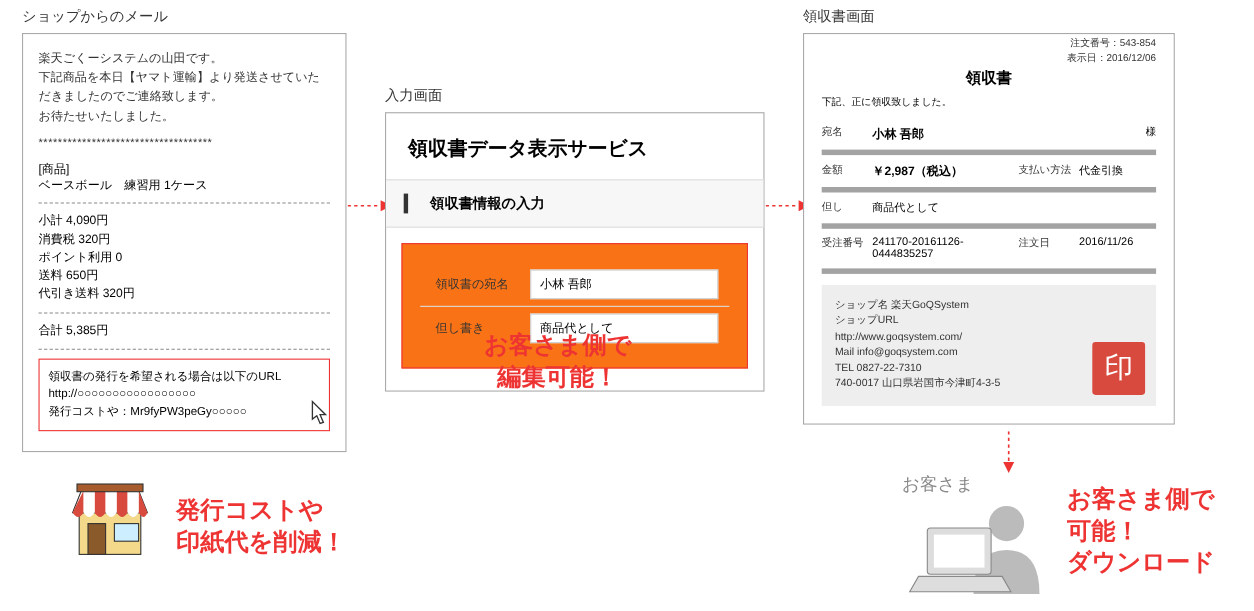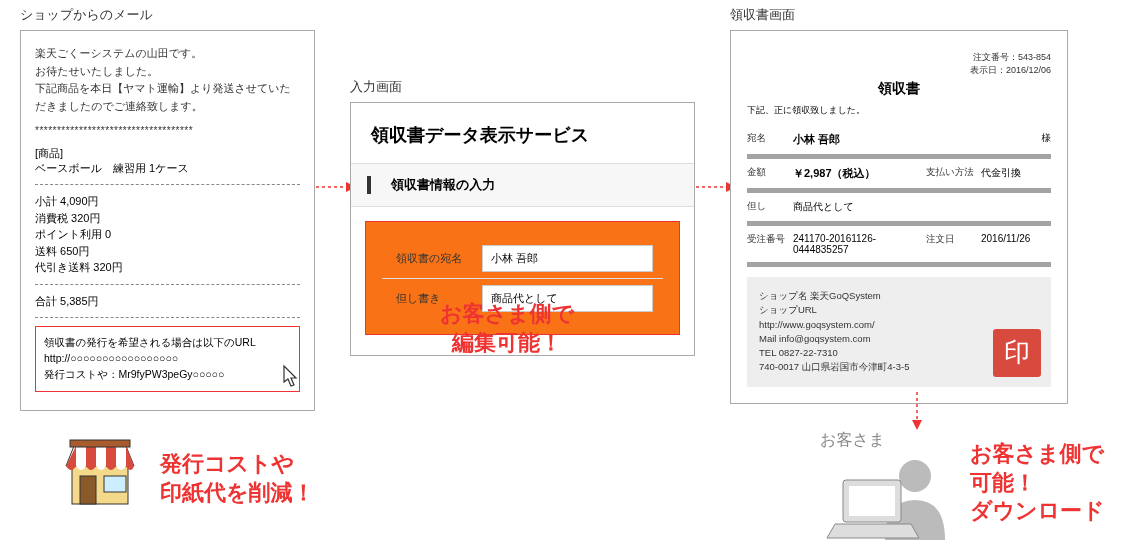--- a/index.html
+++ b/index.html
@@ -34,21 +34,21 @@
   .field-area { border: 1px solid #e33; margin: 14px 14px 0; padding: 16px; background: #f97316; }
   .field-row { display: flex; align-items: center; height: 40px; }
   .field-row + .field-row { border-top: 1px solid #ddd; }
   .field-label { width: 100px; padding-left: 14px; color: #333; }
   .field-value { flex: 1; border: 1px solid #ccc; margin: 5px 10px 5px 0; padding: 5px 8px; background:#fff;}
   .red-callout-2 { position: absolute; left: 440px; top: 300px; color: #e33; font-size: 22px; font-weight: bold; text-align: center; line-height: 1.3; }
   
   .arrow { position: absolute; }
   
   .receipt-col { position: absolute; left: 730px; top: 6px; width: 338px; }
-  .receipt-box { border: 1px solid #aaa; background: #fff; padding: 20px 16px 16px; position: relative; font-size: 10px; }
+  .receipt-box { border: 1px solid #aaa; background: #fff; padding: 2px 16px 16px; position: relative; font-size: 10px; }
   .receipt-meta { text-align: right; font-size: 9px; color: #333; line-height: 1.4; }
   .receipt-title { text-align: center; font-weight: bold; font-size: 14px; margin: 4px 0 6px; }
   .receipt-note { font-size: 9px; margin-bottom: 8px; }
   .receipt-row { display: flex; border-bottom: 5px solid #a3a3a3; padding: 7px 0; align-items: flex-start; }
   .receipt-row .rl { width: 46px; color: #333; font-size:9.5px; }
   .receipt-row .rv { flex: 1; font-size:10px;}
   .receipt-row .rv strong { font-size: 11px; font-weight: bold; }
   .receipt-row .rl2 { width: 55px; color:#333; font-size:9.5px;}
   .receipt-row .rv2 { width: 70px; font-size:10px;}
   .receipt-row .sama { text-align:right; font-size:9.5px;}
@@ -60,22 +60,22 @@
   .red-callout-3 { position: absolute; left: 970px; top: 440px; color: #e33; font-size: 22px; font-weight: bold; line-height: 1.3; }
 </style>
 </head>
 <body>
 
 <div class="email-col">
   <div class="col-title">ショップからのメール</div>
   <div class="email-box">
     <div class="email-body">
       <p>楽天ごくーシステムの山田です。</p>
+      <p>下記商品を本日【ヤマト運輸】より発送させていただきましたのでご連絡致します。</p>
       <p>お待たせいたしました。</p>
-      <p>下記商品を本日【ヤマト運輸】より発送させていただきましたのでご連絡致します。</p>
     </div>
     <p class="email-sep">************************************</p>
     <p>[商品]</p>
     <p>ベースボール　練習用 1ケース</p>
     <div class="dashed"></div>
     <p class="price-line">小計 4,090円</p>
     <p class="price-line">消費税 320円</p>
     <p class="price-line">ポイント利用 0</p>
     <p class="price-line">送料 650円</p>
     <p class="price-line">代引き送料 320円</p>

